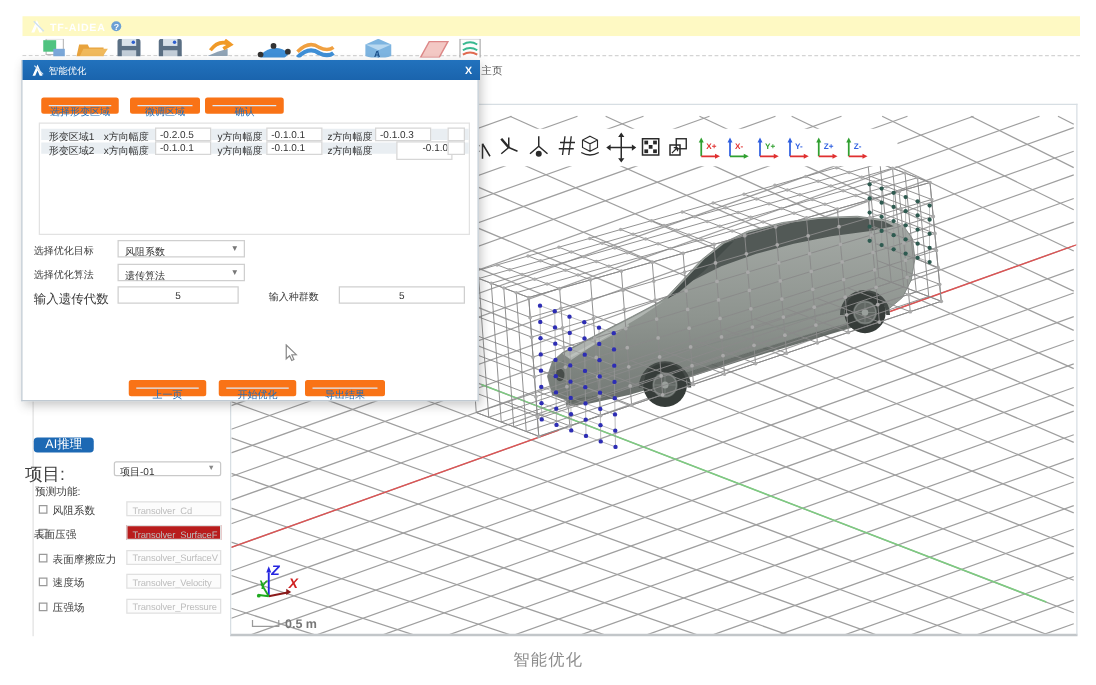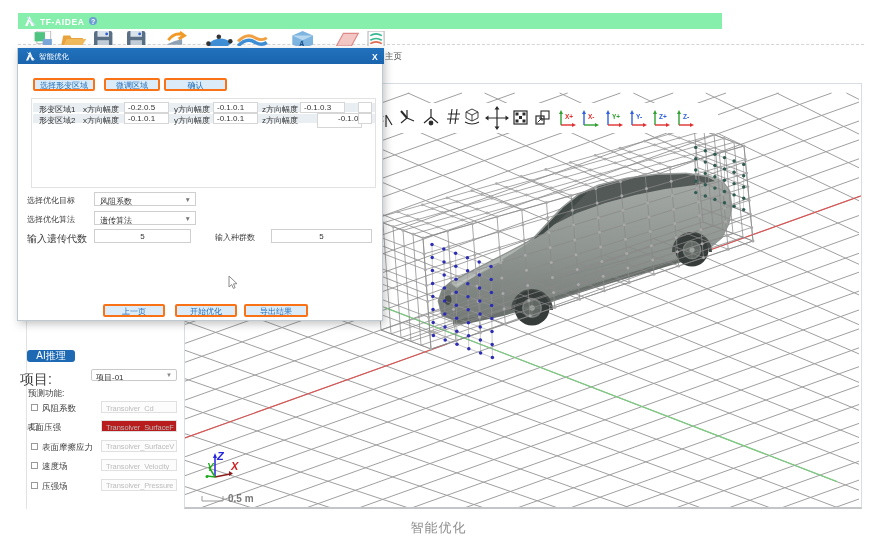--- a/index.html
+++ b/index.html
@@ -1,21 +1,21 @@
 <!DOCTYPE html>
 <html><head><meta charset="utf-8">
 <style>
 *{margin:0;padding:0;box-sizing:border-box}
 body{width:877px;height:548px;background:#fff;font-family:"Liberation Sans",sans-serif;position:relative;overflow:hidden}
 .abs{position:absolute}
-.btn{position:absolute;background:#dcebf8;border:2px solid #f97316;border-radius:2px;color:#1f6db8;font-size:8px;text-align:center;line-height:11px;height:13px}
+.btn{position:absolute;background:#dcebf8;border:6px solid #f97316;border-radius:2px;color:#1f6db8;font-size:8px;text-align:center;line-height:11px;height:13px}
 .ipt{position:absolute;background:#fff;border:1px solid #d6d6d6;font-size:8px;color:#333}
 </style></head>
 <body>
-<div class="abs" style="left:18px;top:13px;width:704px;height:16px;background:#86efac">
+<div class="abs" style="left:18px;top:13px;width:846px;height:16px;background:#fef9c3">
  <svg width="846" height="16" style="position:absolute;left:0;top:0">
   <path d="M 7,13 L 11.5,3 L 16,13 L 13.5,13 L 11.5,8.2 L 9.5,13 Z" fill="#fff"></path>
   <path d="M 9,4 L 17,12" stroke="#cfe0f0" stroke-width="1.1"></path>
   <text x="22" y="11.5" font-size="8.5" font-weight="bold" fill="#fff" letter-spacing="0.6">TF-AIDEA</text>
   <circle cx="75" cy="8" r="4" fill="#6b9fd4"></circle>
   <text x="73" y="10.8" font-size="7" fill="#fff" font-weight="bold">?</text>
  </svg>
 </div>
 <div class="abs" style="left:18px;top:29px;width:846px;height:16px;background:#fff;border-bottom:1px dashed #d4d4d4"></div>
 <div class="abs" style="left:18px;top:31px;width:846px;height:15px;overflow:hidden">

